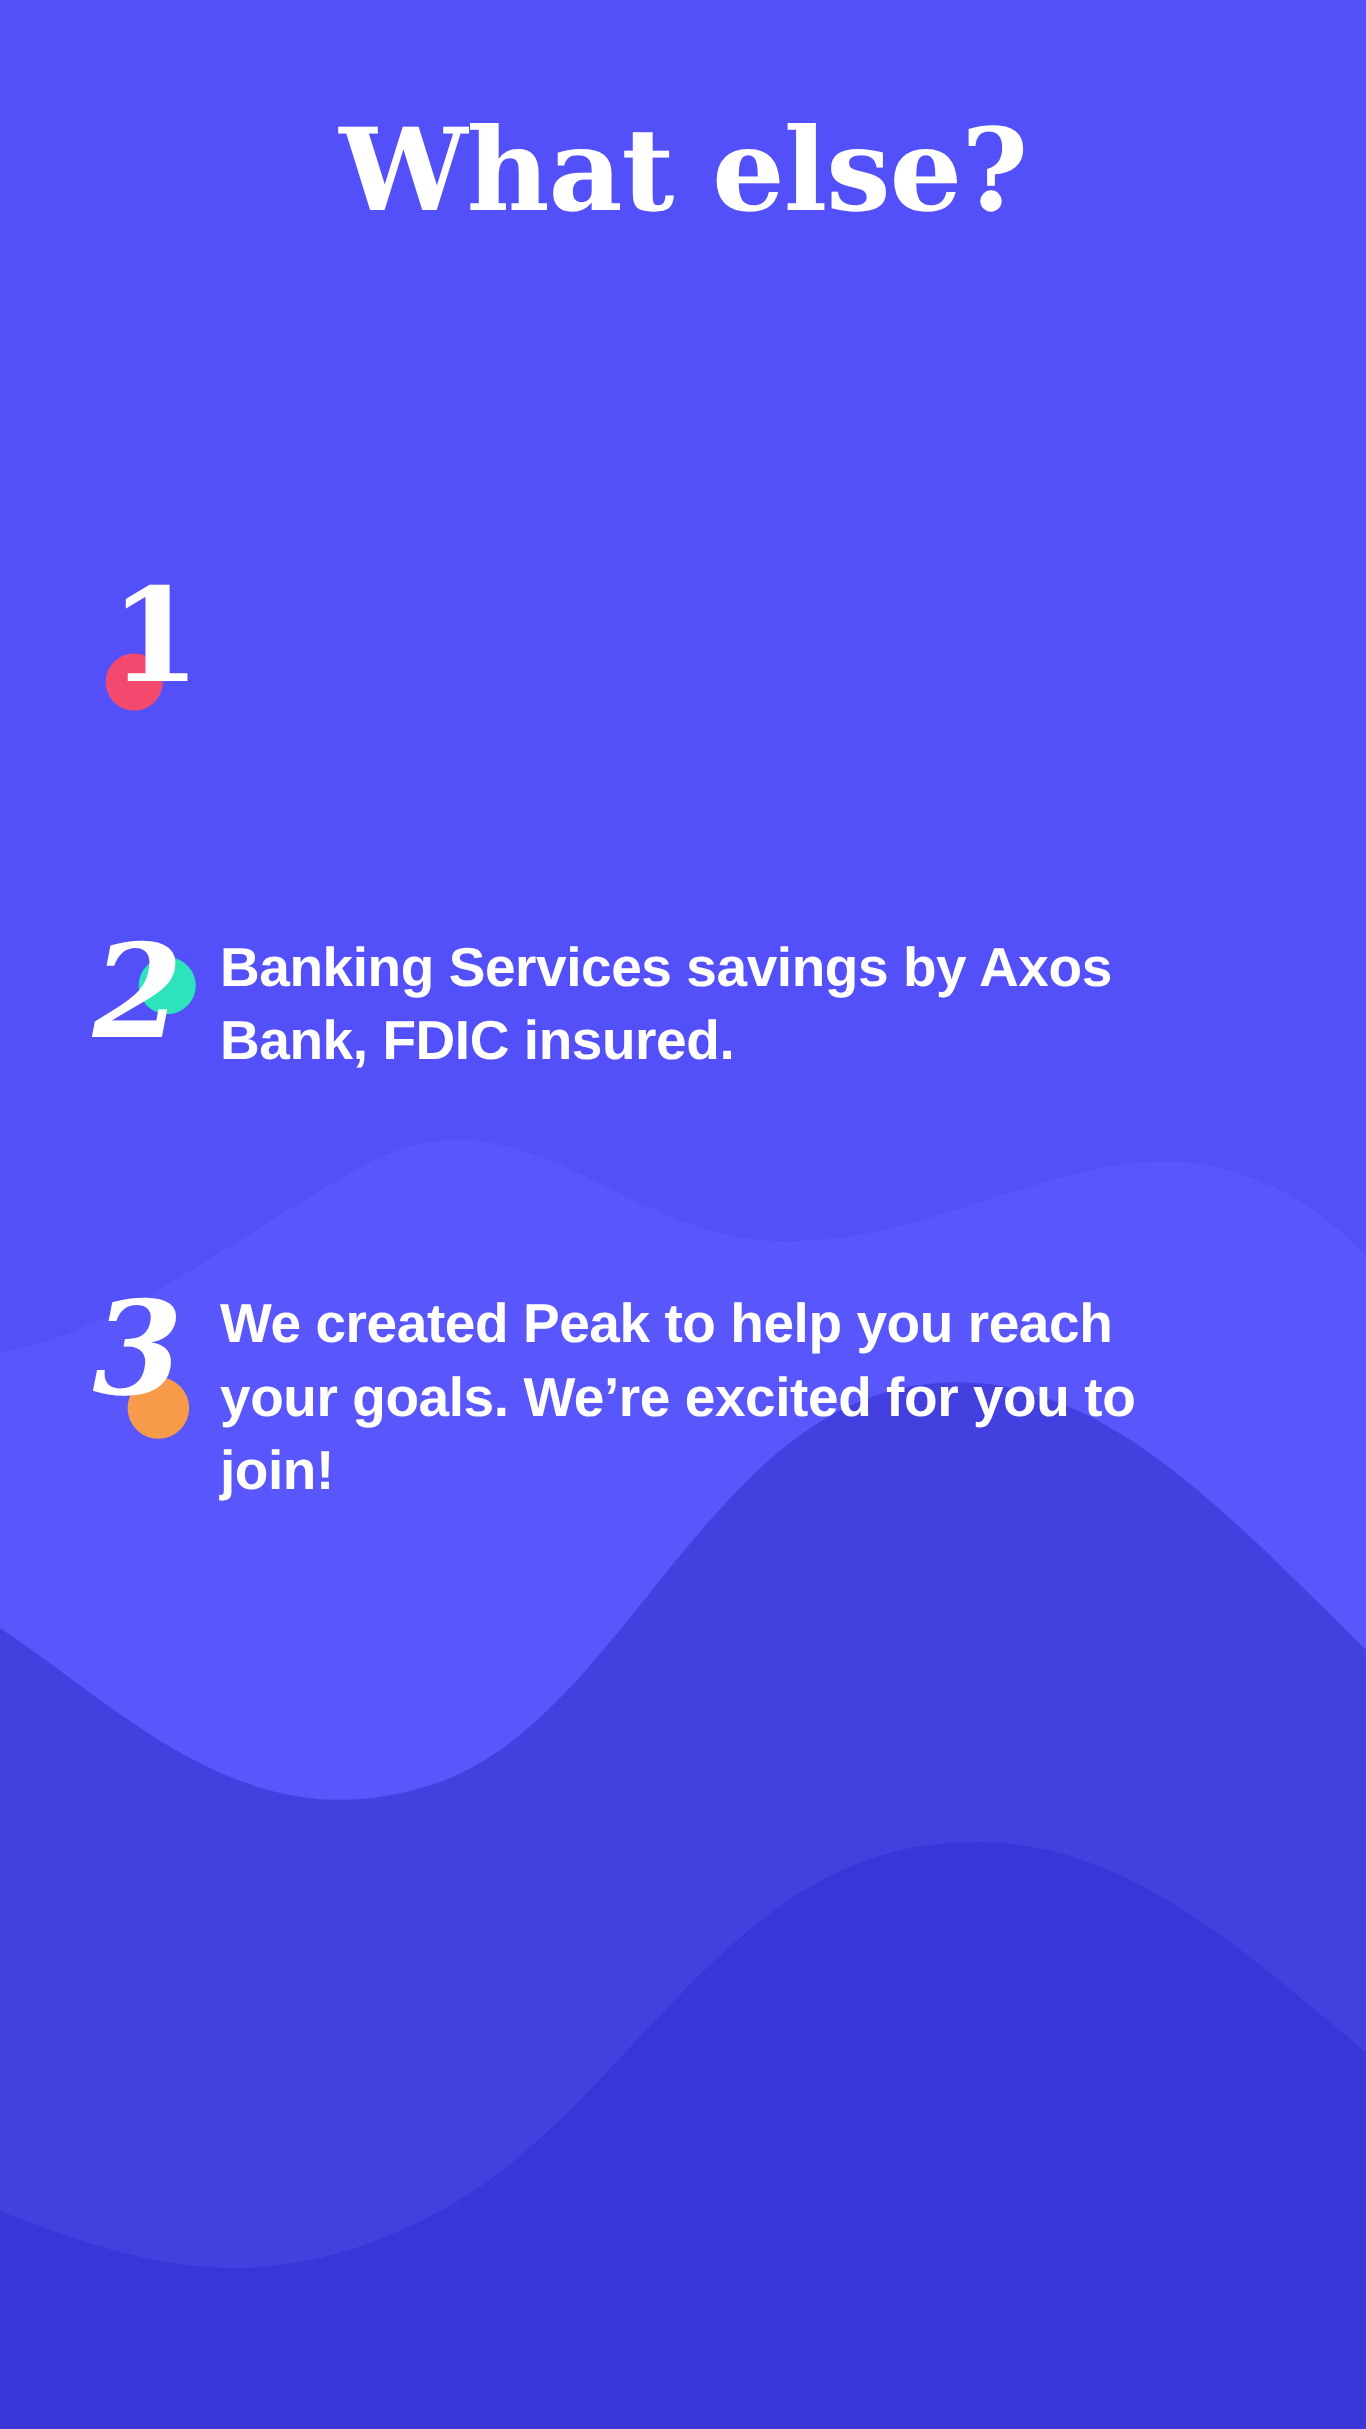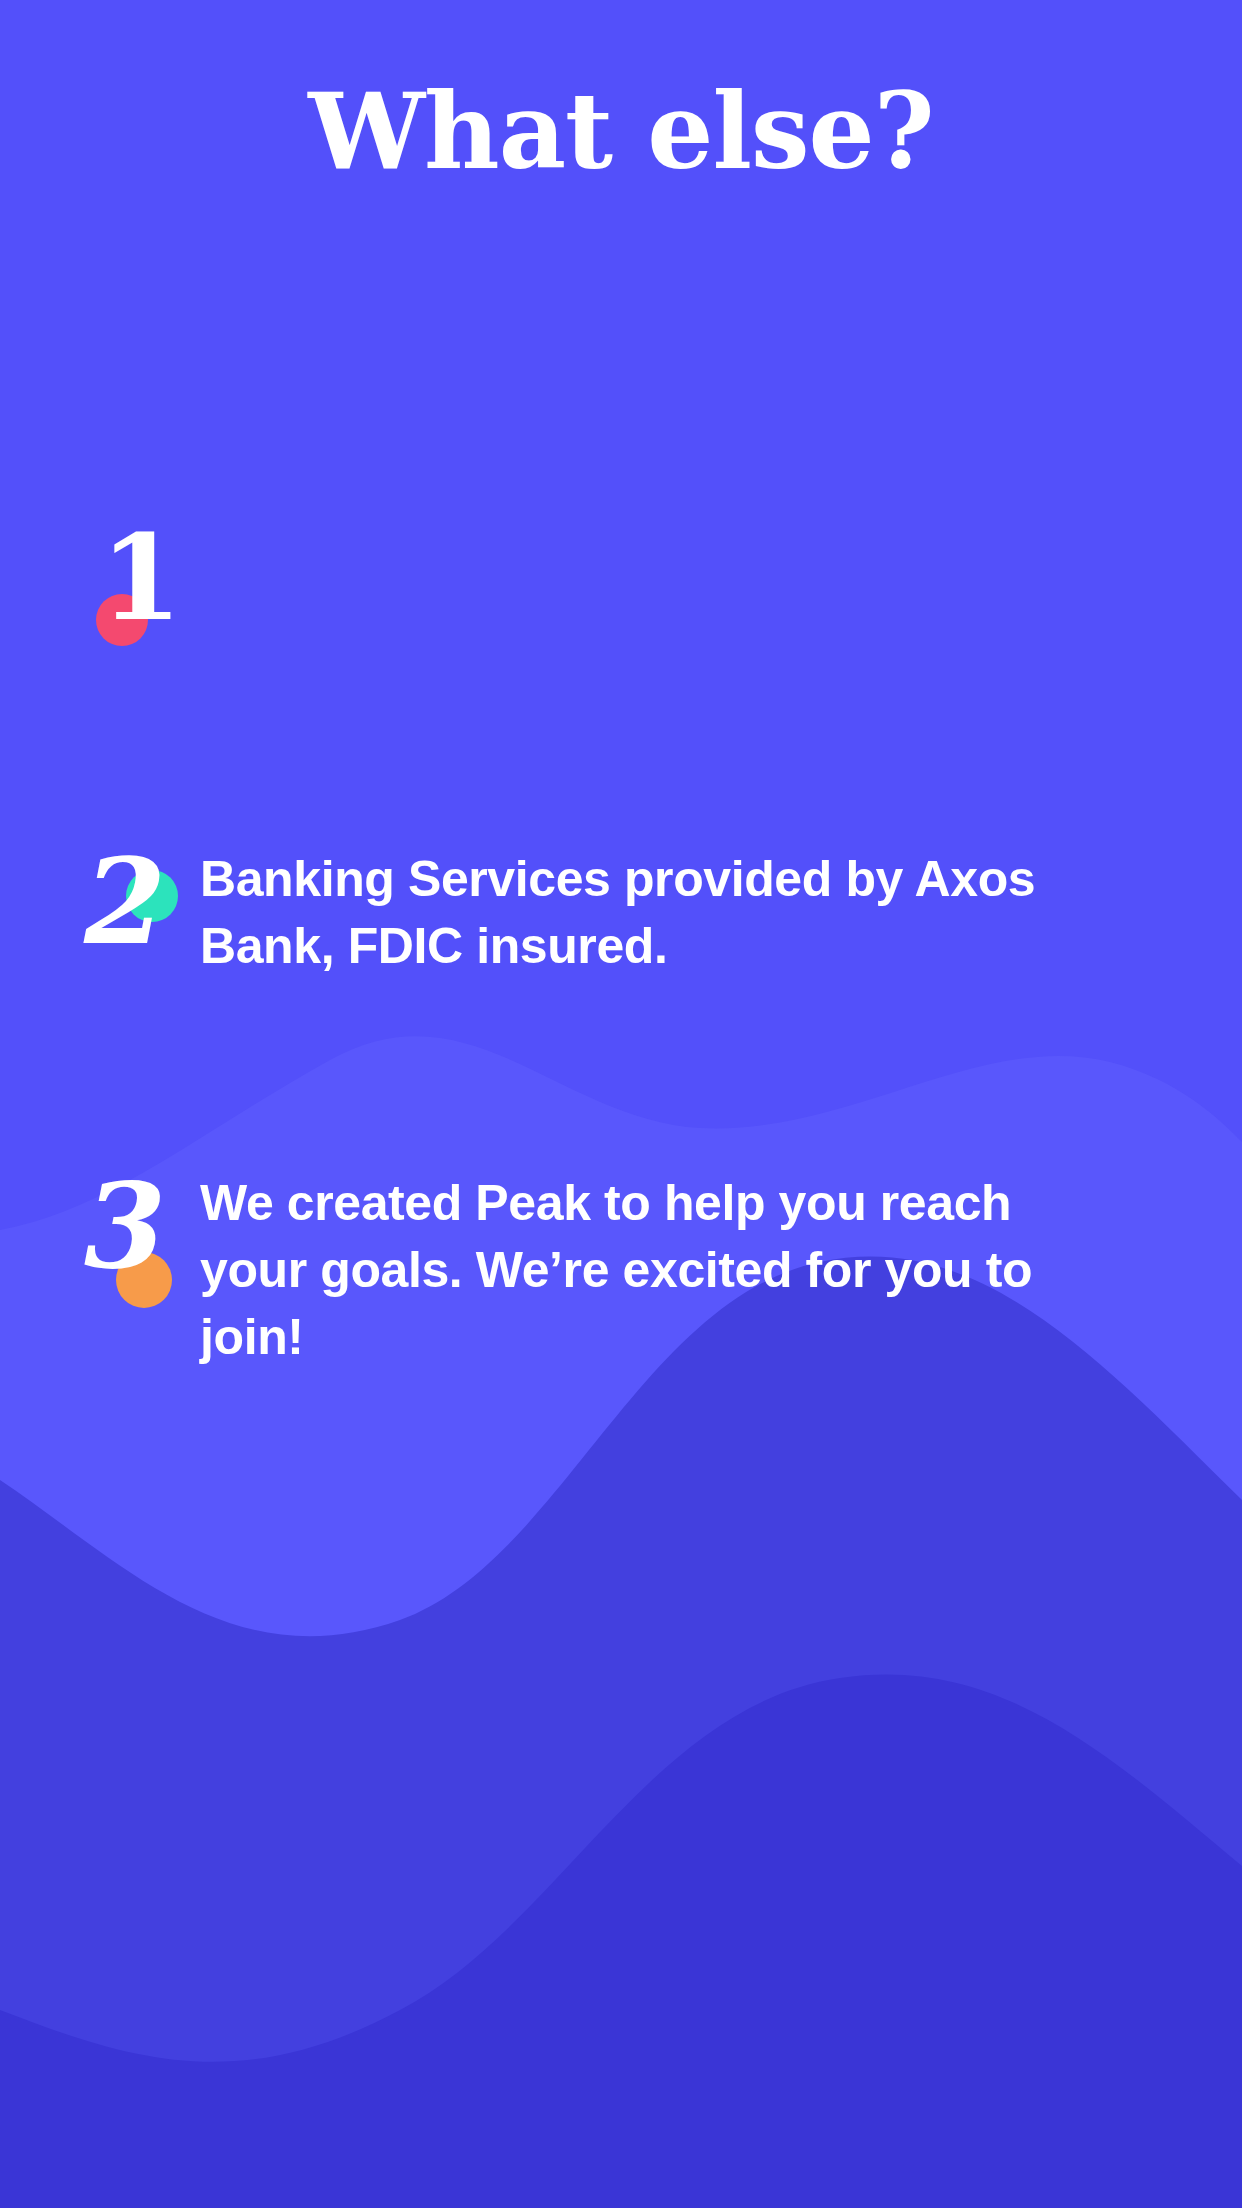--- a/index.html
+++ b/index.html
@@ -29,21 +29,21 @@
 
   
   #content {
     position: absolute;
     inset: 0;
     z-index: 2;
   }
 
   #page-title {
     position: absolute;
-    top: 80px;
+    top: 103px;
     left: 0;
     width: 1242px;
     text-align: center;
     color: #FFFFFF;
     font-family: "DejaVu Serif", "Liberation Serif", serif;
     font-weight: 700;
     font-size: 104px;
     line-height: 1.0;
     letter-spacing: -1px;
   }
@@ -143,21 +143,21 @@
         <span class="accent-dot" style="background:#F4496F"></span>
         <span class="numeral">1</span>
       </div>
     </div>
 
     <div class="list-item item-2">
       <div class="numeral-wrap">
         <span class="accent-dot" style="background:#2CE3BC"></span>
         <span class="numeral">2</span>
       </div>
-      <p class="item-body">Banking Services provided by Axos Bank, FDIC insured.</p>
+      <p class="item-body">Banking Services savings by Axos Bank, FDIC insured.</p>
     </div>
 
     <div class="list-item item-3">
       <div class="numeral-wrap">
         <span class="accent-dot" style="background:#F79B4A"></span>
         <span class="numeral">3</span>
       </div>
       <p class="item-body">We created Peak to help you reach your goals. We’re excited for you to join!</p>
     </div>
 

